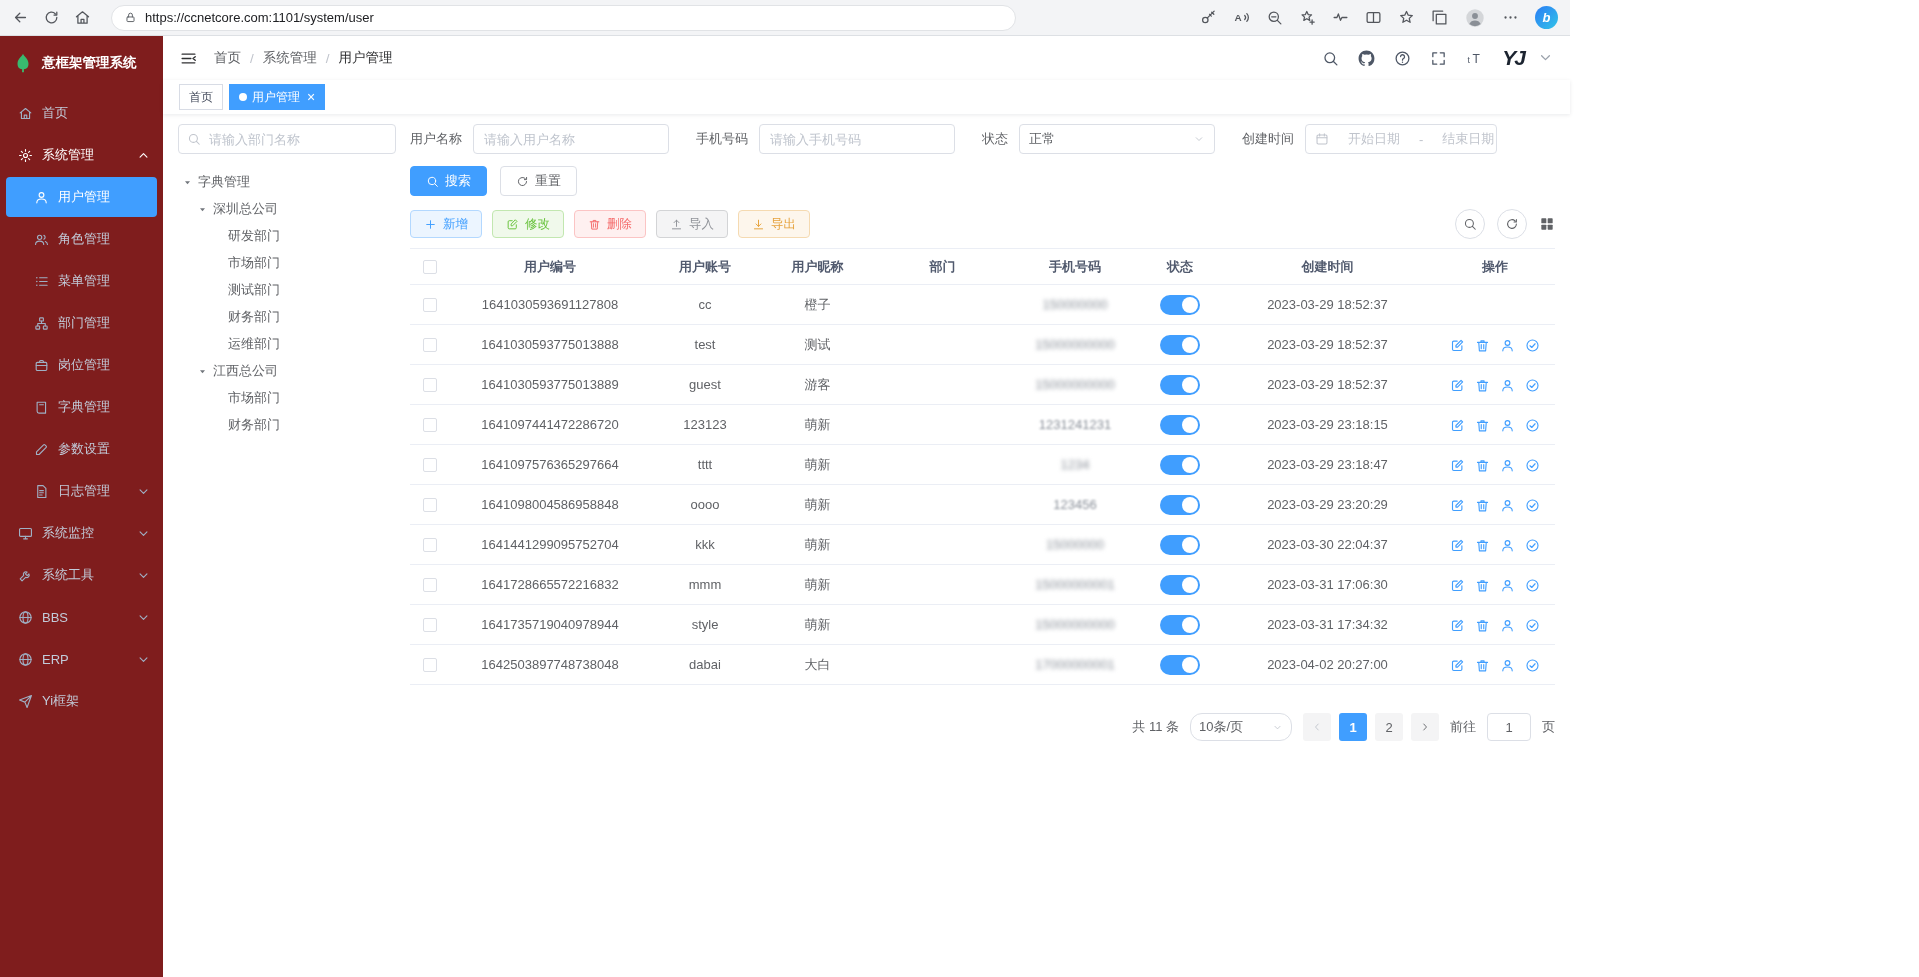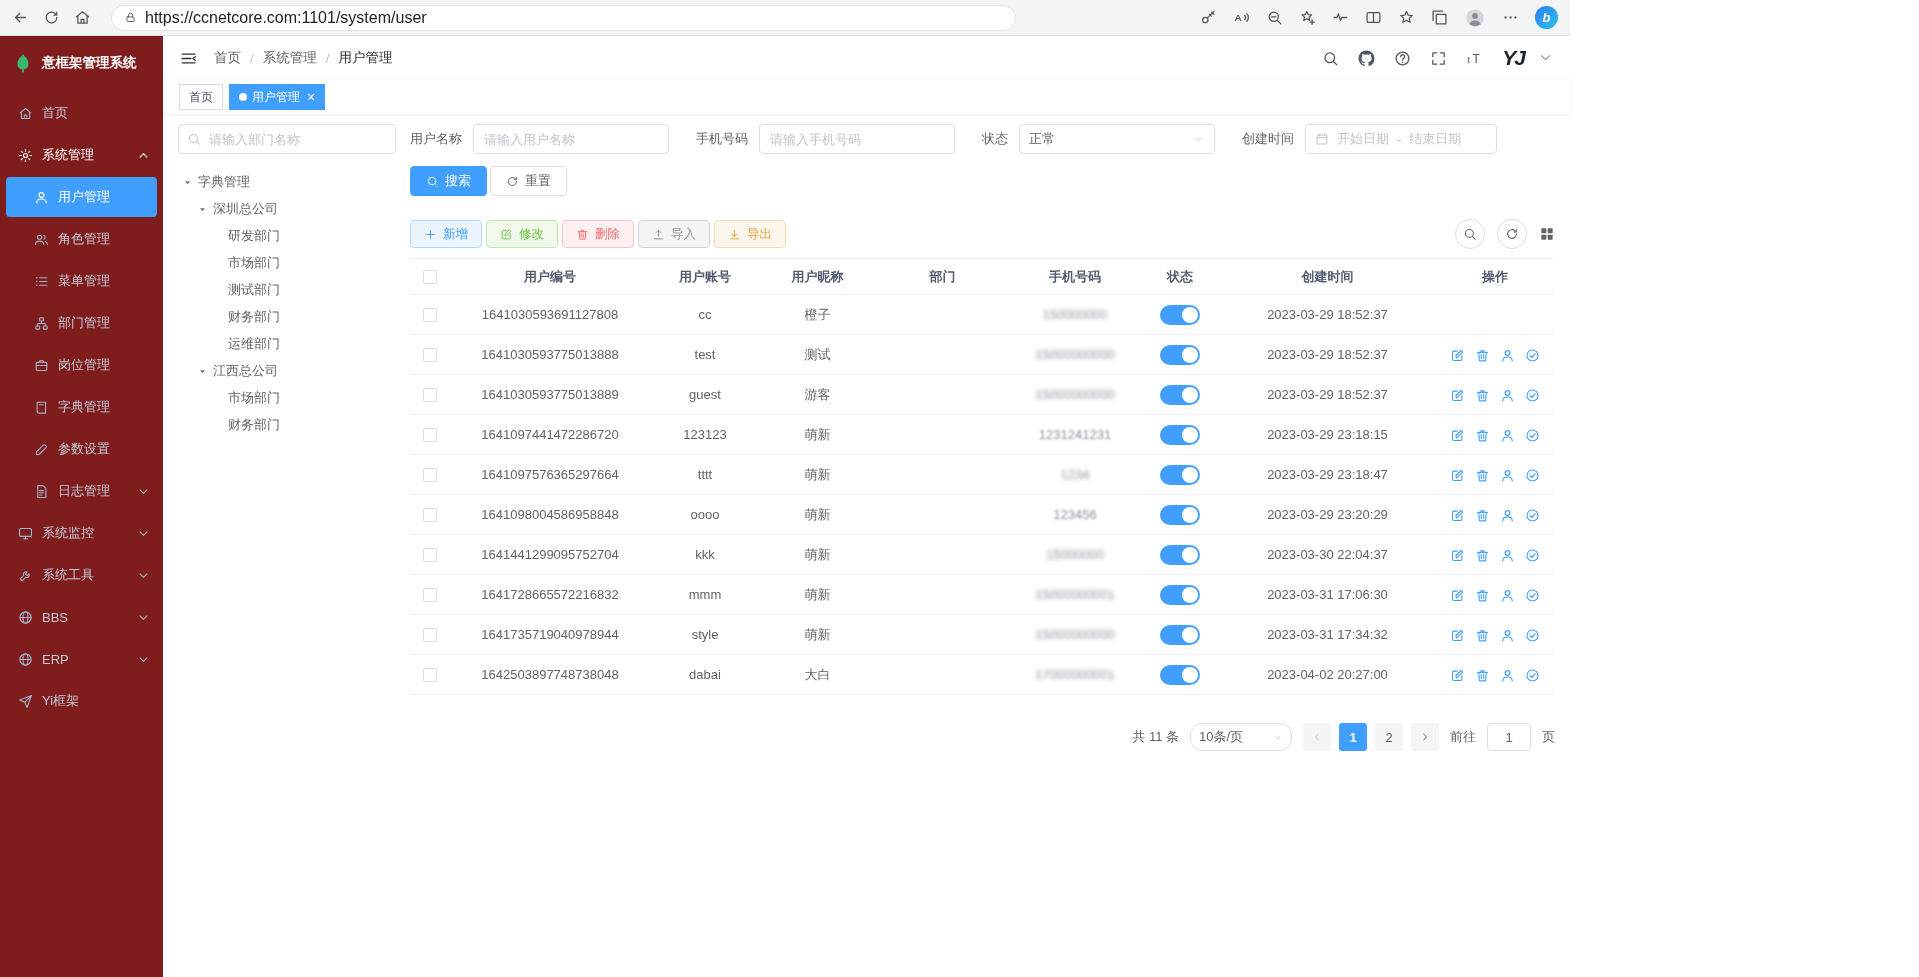--- a/index.html
+++ b/index.html
@@ -5,21 +5,21 @@
 *{box-sizing:border-box;margin:0;padding:0}
 html,body{width:1919px;height:977px;background:#fff;font-family:"Liberation Sans","DejaVu Sans",sans-serif;font-size:13px;color:#333;overflow:hidden}
 .window{width:1570px;height:977px;display:flex;flex-direction:column}
 .ico{display:inline-flex;width:1em;height:1em;line-height:1;flex:none}
 .ico svg{width:100%;height:100%;display:block}
 
 .browser{height:36px;background:#f3f4f6;border-bottom:1px solid #dde0e4;display:flex;align-items:center;padding:0 12px;gap:14px}
 .bico{font-size:17px;color:#53565c;cursor:pointer}
 .urlbar{flex:1;max-width:905px;height:26px;background:#fff;border:1px solid #e1e3e6;border-radius:14px;display:flex;align-items:center;gap:8px;padding:0 12px;margin:0 6px}
 .urlbar .ico{font-size:13px;color:#5f6368}
-.url-text{font-size:16px;color:#202124;white-space:nowrap;overflow:hidden}
+.url-text{font-size:13px;color:#202124;white-space:nowrap;overflow:hidden}
 .chrome-right{display:flex;align-items:center;gap:16px;margin-left:auto}
 .copilot{width:23px;height:23px;border-radius:50%;background:linear-gradient(135deg,#2b7cf5,#31c4e8);color:#fff;font-weight:bold;font-style:italic;font-size:13px;display:flex;align-items:center;justify-content:center;cursor:pointer}
 .avatar-ic{font-size:22px}
 
 .app{flex:1;display:flex;min-height:0}
 .sidebar{width:163px;background:#7f1d1d;display:flex;flex-direction:column;flex:none}
 .logo{height:54px;display:flex;align-items:center;gap:8px;padding:0 12px;cursor:pointer}
 .logo .ico{font-size:22px}
 .logo-text{color:#fff;font-weight:bold;font-size:13.5px;white-space:nowrap}
 .menu{flex:1;padding-top:2px;overflow:hidden}
@@ -53,37 +53,37 @@
 .filter-row{display:flex;align-items:flex-start;margin-bottom:12px}
 .dept-search{position:relative;width:218px;margin-right:14px;flex:none}
 .dept-search input{width:100%;height:30px;border:1px solid #dcdfe6;border-radius:4px;padding:0 10px 0 30px;font-size:13px;color:#606266;outline:none}
 input::placeholder{color:#bfc4cd}
 .in-ico{position:absolute;left:9px;top:8px;font-size:14px;color:#c0c4cc}
 .form-item{display:flex;align-items:center;margin-right:27px}
 .form-item label{font-weight:normal;color:#606266;margin-right:11px;white-space:nowrap;font-size:13px}
 .form-item input{width:196px;height:30px;border:1px solid #dcdfe6;border-radius:4px;padding:0 10px;font-size:13px;color:#606266;outline:none}
 .select{width:196px;height:30px;border:1px solid #dcdfe6;border-radius:4px;display:flex;align-items:center;justify-content:space-between;padding:0 9px;color:#606266;cursor:pointer;background:#fff}
 .select .ico{font-size:12px;color:#c0c4cc}
-.daterange{width:192px;height:30px;border:1px solid #dcdfe6;border-radius:4px;display:flex;align-items:center;gap:8px;padding:0 9px;color:#c0c4cc;cursor:pointer;background:#fff}
+.daterange{width:192px;height:30px;border:1px solid #dcdfe6;border-radius:4px;display:flex;align-items:center;gap:19px;padding:0 9px;color:#c0c4cc;cursor:pointer;background:#fff}
 .daterange .ico{font-size:14px;color:#c0c4cc}
 .daterange .ph{font-size:13px;white-space:nowrap}
 .body-row{flex:1;display:flex;min-height:0}
 .tree{width:218px;margin-right:14px;flex:none;padding-top:2px}
 .tree-item{height:27px;display:flex;align-items:center;font-size:13px;color:#606266;cursor:pointer;white-space:nowrap}
 .tree-item.lvl1{padding-left:4px}
 .tree-item.lvl2{padding-left:19px}
 .tree-item.lvl3{padding-left:34px}
 .tree-caret{width:16px;font-size:11px;color:#72767c;display:inline-flex}
 .tree-caret svg{width:11px;height:11px;margin-top:1px}
 .right-col{flex:1;display:flex;flex-direction:column;min-width:0}
-.search-row{display:flex;gap:3px;margin-bottom:23px}
+.search-row{display:flex;gap:13px;margin-bottom:13px}
 .btn{height:30px;padding:0 15px;border-radius:4px;border:1px solid #dcdfe6;background:#fff;display:inline-flex;align-items:center;gap:6px;font-size:13px;color:#606266;cursor:pointer;white-space:nowrap}
 .btn .ico{font-size:13px}
 .btn.primary{background:#409eff;border-color:#409eff;color:#fff}
-.action-row{display:flex;gap:4px;align-items:center;margin-bottom:9px}
+.action-row{display:flex;gap:10px;align-items:center;margin-bottom:9px}
 .btn.sm{height:28px;padding:0 13px;font-size:12.5px}
 .btn.plain-primary{background:#ecf5ff;border-color:#b3d8ff;color:#409eff}
 .btn.plain-success{background:#f0f9eb;border-color:#c2e7b0;color:#67c23a}
 .btn.plain-danger{background:#fef0f0;border-color:#fbc4c4;color:#f56c6c}
 .btn.plain-info{background:#f4f4f5;border-color:#d3d4d6;color:#909399}
 .btn.plain-warning{background:#fdf6ec;border-color:#f5dab1;color:#e6a23c}
 .action-right{margin-left:auto;display:flex;gap:12px;align-items:center}
 .circle-btn{width:30px;height:30px;border:1px solid #dcdfe6;border-radius:50%;background:#fff;display:flex;align-items:center;justify-content:center;color:#606266;font-size:14px;cursor:pointer}
 .grid-btn{font-size:16px;color:#606266;cursor:pointer}
 

